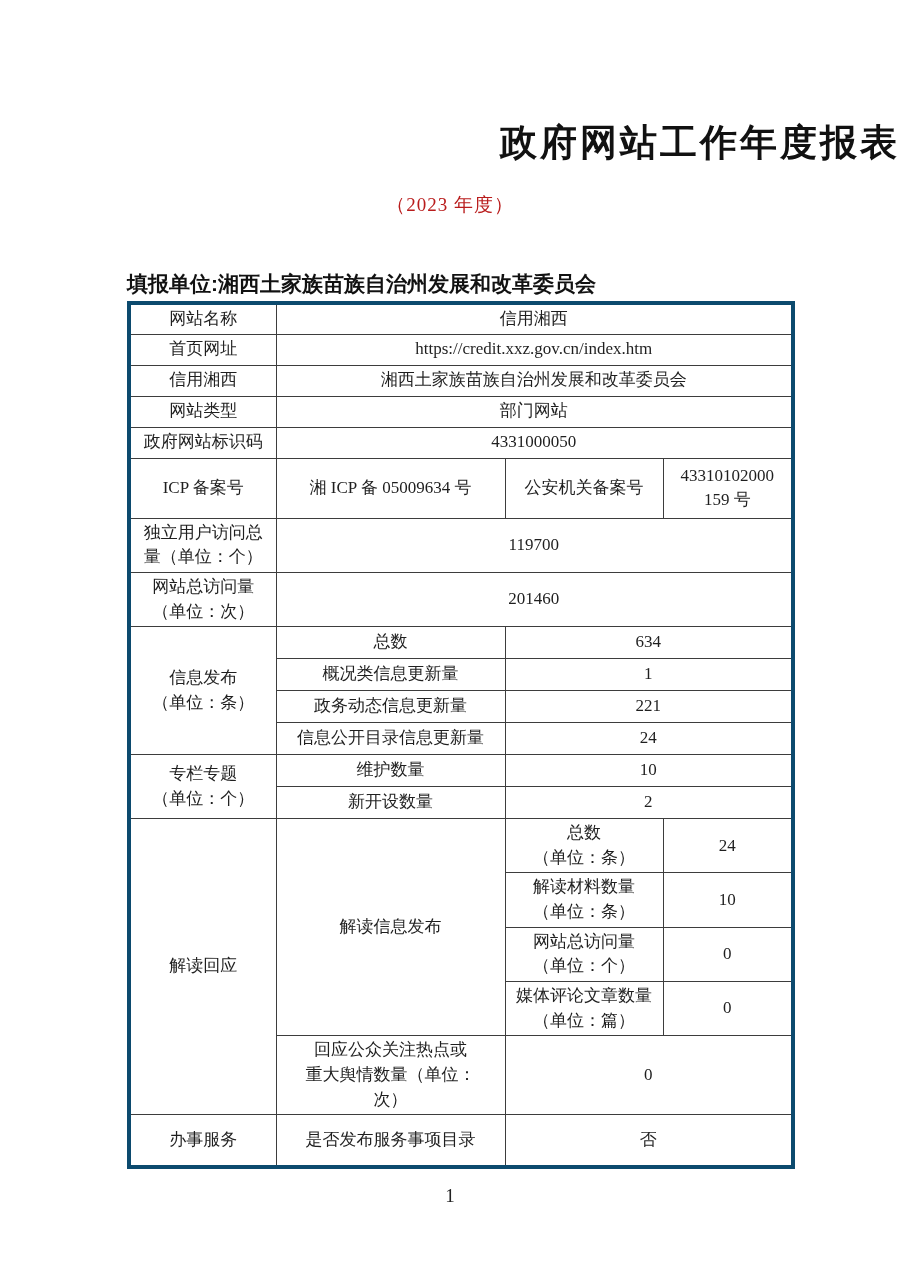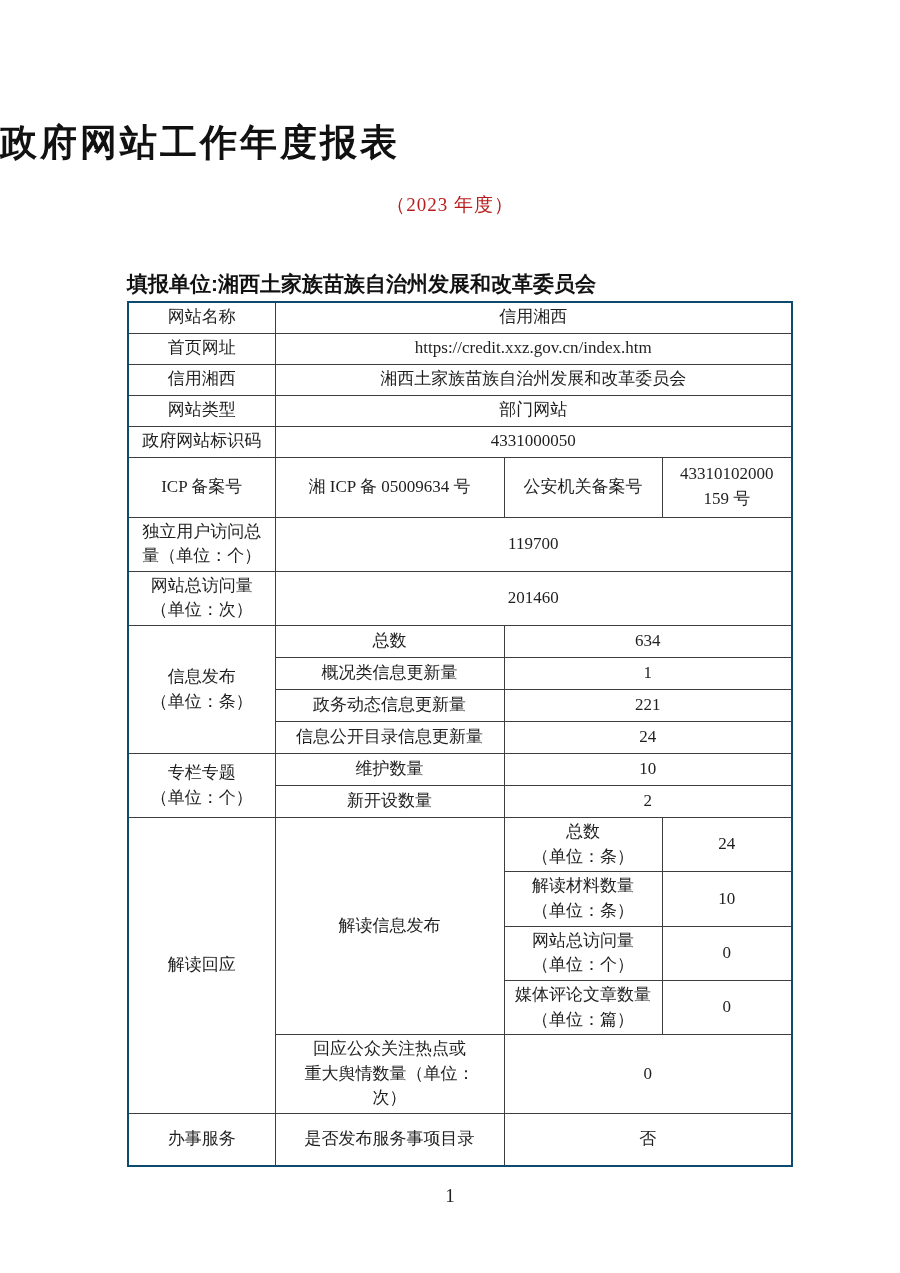--- a/index.html
+++ b/index.html
@@ -2,37 +2,37 @@
 <html><head>
 <meta charset="utf-8">
 <style>
   html,body{margin:0;padding:0;}
   body{
     width:900px;height:1273px;background:#ffffff;position:relative;
     font-family:"Liberation Serif","DejaVu Serif",serif;color:#1f1f1f;
     overflow:hidden;
   }
   .doc-title{
-    position:absolute;top:118px;left:0;width:900px;text-align:left;
+    position:absolute;top:118px;left:0;width:900px;text-align:right;
     font-family:"Liberation Sans","DejaVu Sans",sans-serif;
     font-size:37px;font-weight:bold;letter-spacing:3px;color:#111;
   }
   .doc-subtitle{
     position:absolute;top:192px;left:0;width:900px;text-align:center;
     font-size:19px;letter-spacing:1px;color:#b91c1c;
   }
   .unit-line{
     position:absolute;top:270px;left:127px;width:664px;
     font-family:"Liberation Sans","DejaVu Sans",sans-serif;
     font-size:21px;font-weight:bold;color:#111;white-space:nowrap;
   }
   table.report{
     position:absolute;top:301px;left:127px;width:664px;
     border-collapse:collapse;table-layout:fixed;
-    border:2px solid #0c4a6e;
+    border:4px solid #0c4a6e;
   }
   table.report td{
     border:1px solid #3d3d3d;
     text-align:center;vertical-align:middle;
     font-size:17px;line-height:1.45;color:#1f1f1f;
     padding:2px 6px;overflow:hidden;
   }
   .pre{white-space:pre-line;}
   tr.h31{height:31px;} tr.h60{height:60px;margin-left:12px;} tr.h52{height:52px;}
   tr.h32{height:32px;} tr.h53{height:53px;} tr.h67{height:67px;margin-top:20px;}

